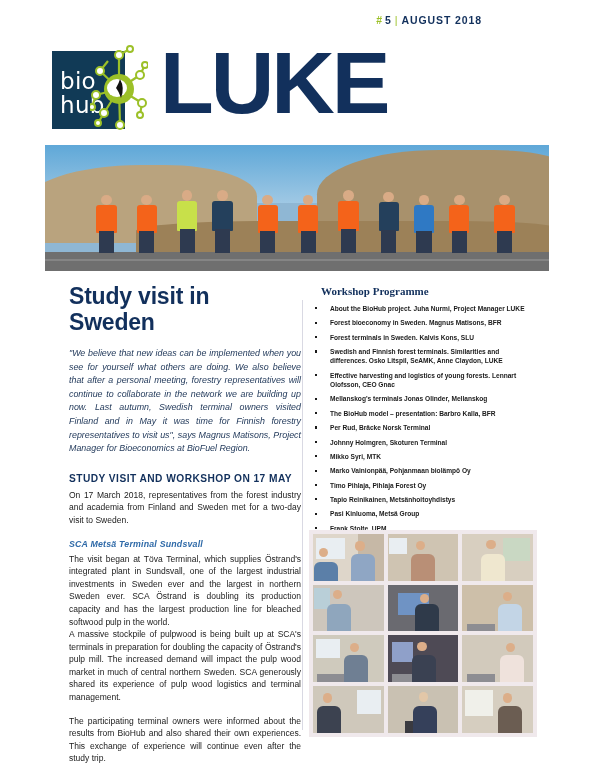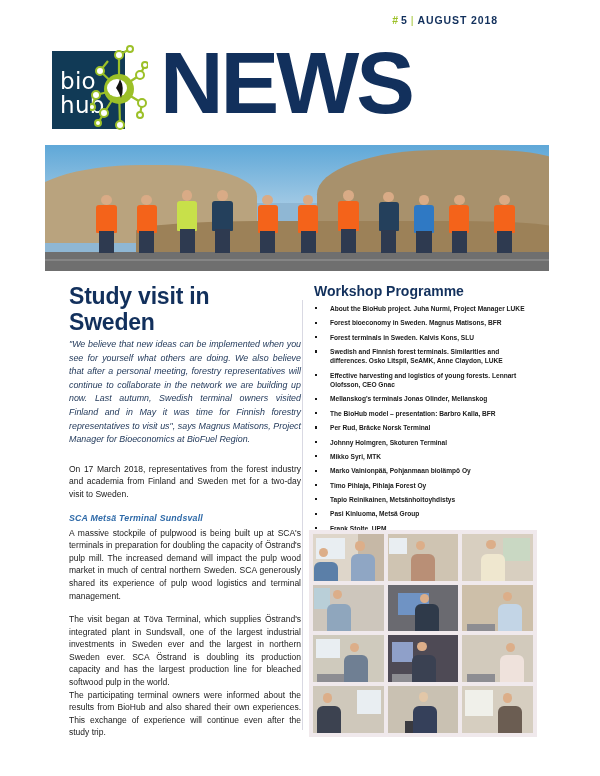--- a/index.html
+++ b/index.html
@@ -16,21 +16,21 @@
     box-sizing:border-box;
   }
   .sheet{
     position:absolute;
     left:22px;top:0;width:556px;height:750px;
     background:#ffffff;
   }
 
   
   .issueline{
-    position:absolute;right:80px;top:14px;
+    position:absolute;right:96px;top:14px;
     font-size:10.5px;letter-spacing:.9px;
     color:#12305c;font-weight:700;
     white-space:nowrap;
   }
   .issueline .hash{color:#9cc028;margin-right:2px;}
   .issueline .bar{color:#9cc028;margin:0 3px;font-weight:400;}
 
   
   .masthead{position:absolute;left:30px;top:47px;width:500px;height:88px;}
   .logo{position:absolute;left:0;top:4px;width:96px;height:100px;}
@@ -83,21 +83,21 @@
   .hero .person.v-blue .vest{background:#2f79c4;}
   .hero .person.v-dark .vest{background:#24405c;}
 
   
   .colL{position:absolute;left:47px;top:283px;width:232px;}
   .colR{position:absolute;left:287px;top:285px;width:228px;}
   .vrule{position:absolute;left:280px;top:300px;width:1px;height:430px;
     background:#d9d9e3;}
 
   h1.headline{
-    margin:0 0 3px 0;
+    margin:0 0 12px 0;
     font-size:23px;line-height:26px;font-weight:700;
     color:#12305c;letter-spacing:-.2px;
   }
   .lede{
     margin:0 0 16px 0;
     font-style:italic;font-size:8.9px;line-height:13.6px;
     color:#1d3557;text-align:justify;
   }
   h2.sec{
     margin:0 0 4px 0;
@@ -111,23 +111,24 @@
   }
   p.body{
     margin:0 0 11px 0;
     font-size:8.5px;line-height:12.6px;
     color:#1a1a1a;text-align:justify;
   }
   p.body.tight{margin-bottom:0;}
 
   
   h2.proghead{
-    margin:0 0 6px 5px;
-    font-size:14px;line-height:13px;font-weight:700;
+    margin:0 0 6px 12px;
+    font-size:11px;line-height:13px;font-weight:700;
     color:#12305c;
+    font-family:Liberation Serif, serif;
   }
   ul.prog{margin:0;padding:0;list-style:none;}
   ul.prog li{
     position:relative;
     padding-left:21px;
     margin-bottom:5.2px;
     font-size:6.6px;line-height:9.2px;
     color:#1a1a1a;font-weight:700;
   }
   ul.prog li:before{
@@ -190,21 +191,21 @@
           <circle cx="2" cy="62" r="3"></circle>
               <circle cx="8" cy="78" r="3"></circle>
           <circle cx="55" cy="20" r="3"></circle>
               <circle cx="50" cy="70" r="3"></circle>
         </g>
         <circle cx="29" cy="44" r="15" fill="#9cc028"></circle>
         <ellipse cx="27" cy="43" rx="10" ry="9" fill="#ffffff"></ellipse>
         <path d="M30 34 q5 9 1 19 q-3-8-5-10 q3-5 4-9z" fill="#111111"></path>
       </svg>
     </div>
-    <div class="newsword">NEWS</div>
+    <div class="newsword">LUKE</div>
   </div>
 
   <div class="hero">
     <div class="sky"></div>
     <div class="pileL"></div>
     <div class="pileR"></div>
     <div class="chips"></div>
     <div class="ground"></div>
     <div class="person" style="left:10%">
           <div class="head"></div>
@@ -262,25 +263,26 @@
           <div class="legs"></div>
         </div>
   </div>
 
   <div class="vrule"></div>
 
   <div class="colL">
     <h1 class="headline">Study visit in Sweden</h1>
     <p class="lede">"We believe that new ideas can be implemented when you see for yourself what others are doing. We also believe that after a personal meeting, forestry representatives will continue to collaborate in the network we are building up now. Last autumn, Swedish terminal owners visited Finland and in May it was time for Finnish forestry representatives to visit us", says Magnus Matisons, Project Manager for Bioeconomics at BioFuel Region.</p>
 
+    <h2 class="sec">STUDY VISIT AND WORKSHOP ON 17 MAY</h2>
     <p class="body">On 17 March 2018, representatives from the forest industry and academia from Finland and Sweden met for a two-day visit to Sweden.</p>
 
     <h3 class="sub">SCA Metsä Terminal Sundsvall</h3>
+    <p class="body tight">The visit began at Töva Terminal, which supplies Östrand's integrated plant in Sundsvall, one of the largest industrial investments in Sweden ever and the largest in northern Sweden ever. SCA Östrand is doubling its production capacity and has the largest production line for bleached softwood pulp in the world.</p>
     <p class="body">A massive stockpile of pulpwood is being built up at SCA's terminals in preparation for doubling the capacity of Östrand's pulp mill. The increased demand will impact the pulp wood market in much of central northern Sweden. SCA generously shared its experience of pulp wood logistics and terminal management.</p>
-    <p class="body tight">The visit began at Töva Terminal, which supplies Östrand's integrated plant in Sundsvall, one of the largest industrial investments in Sweden ever and the largest in northern Sweden ever. SCA Östrand is doubling its production capacity and has the largest production line for bleached softwood pulp in the world.</p>
 
     <p class="body">The participating terminal owners were informed about the results from BioHub and also shared their own experiences. This exchange of experience will continue even after the study trip.</p>
   </div>
 
   <div class="colR">
     <h2 class="proghead">Workshop Programme</h2>
     <ul class="prog">
       <li>About the BioHub project. Juha Nurmi, Project Manager LUKE</li>
       <li>Forest bioeconomy in Sweden. Magnus Matisons, BFR</li>
       <li>Forest terminals in Sweden. Kalvis Kons, SLU</li>

